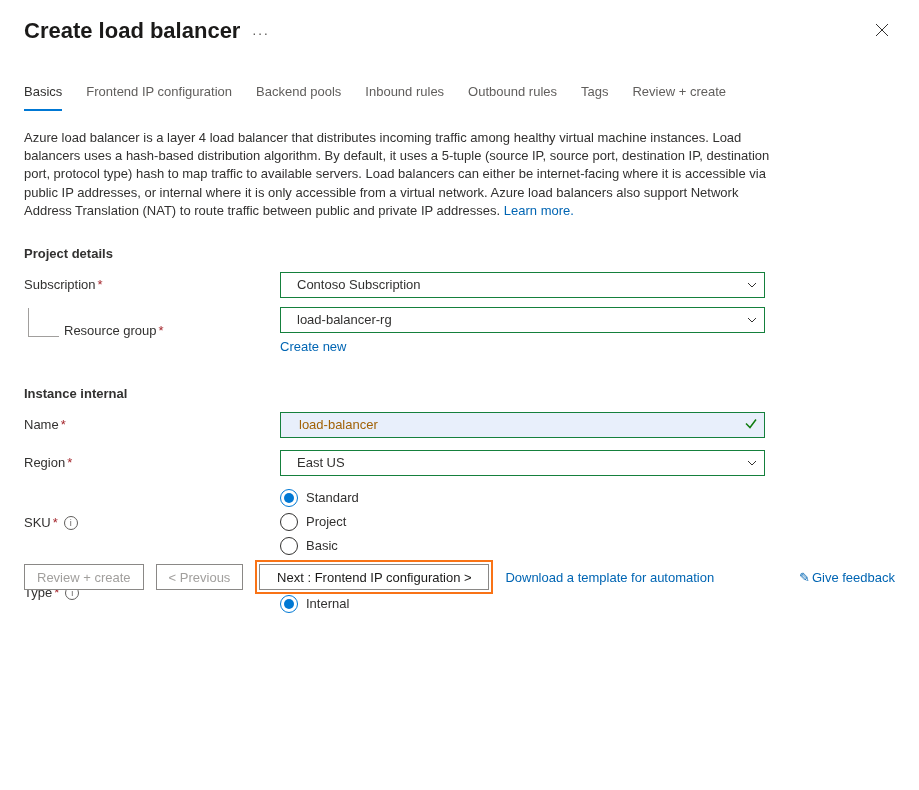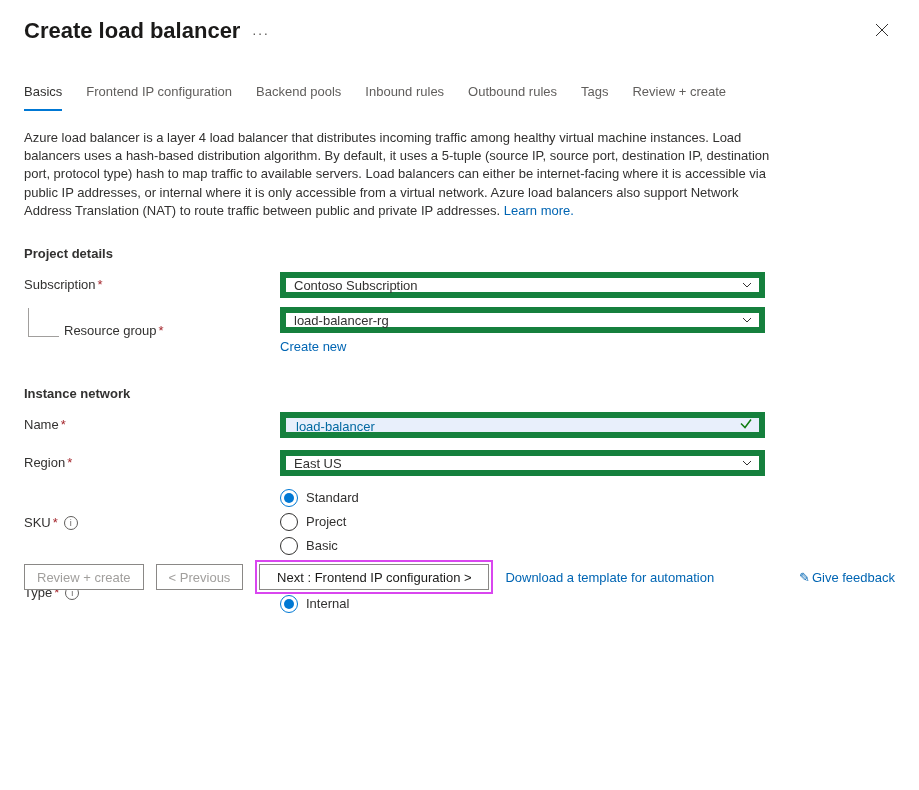--- a/index.html
+++ b/index.html
@@ -14,26 +14,26 @@
   .tab.active { color: #323130; border-bottom: 2px solid #0078d4; margin-bottom: -1px; }
   .desc { margin-top: 18px; max-width: 760px; line-height: 1.4; color: #323130; font-size: 13px; }
   .desc a { color: #0065b3; text-decoration: none; }
   .section-h { font-weight: 600; margin-top: 26px; margin-bottom: 10px; font-size: 13px; }
   .field-row { display: flex; align-items: center; min-height: 28px; margin-bottom: 4px; }
   .field-label { width: 256px; display: flex; align-items: center; font-size: 13px; color: #323130; }
   .field-label .req { color: #a4262c; margin-left: 2px; }
   .info-icon { display:inline-flex; width:14px; height:14px; border:1px solid #605e5c; border-radius:50%; font-size:9px; align-items:center; justify-content:center; margin-left:6px; color:#605e5c; }
   .field-control { flex: 0 0 485px; }
   .select, .text-input {
-    width: 100%; height: 26px; border: 6px solid #15803d; background: #fff;
-    display: flex; align-items: flex-start; padding: 0 8px; font-size: 13px; position: relative;
+    width: 100%; height: 26px; border: 1px solid #15803d; background: #fff;
+    display: flex; align-items: center; padding: 0 16px; font-size: 13px; position: relative;
   }
   .select .caret { position:absolute; right:6px; top:50%; transform:translateY(-50%); }
   .text-input { background: #e8effb; }
-  .text-input input { border:none; background:transparent; outline:none; width: calc(100% - 16px); font-size:13px; font-family:inherit; color:#0369a1; }
+  .text-input input { border:none; background:transparent; outline:none; width: calc(100% - 16px); font-size:13px; font-family:inherit; color:#a16207; }
   .check-icon { position:absolute; right:6px; top:50%; transform:translateY(-50%); color:#107c10; font-size:14px; }
   .sublink { color:#0065b3; font-size:13px; text-decoration:none; display:inline-block; margin-top:6px; }
   .indent-line { position: relative; padding-left: 40px; }
   .indent-line::before {
     content:""; position:absolute; left:4px; top:-15px; width:30px; height:28px;
     border-left:1px solid #a19f9d; border-bottom:1px solid #a19f9d;
   }
   .radio-group { display:flex; flex-direction:column; gap:6px; padding-top:2px; }
   .radio-item { display:flex; align-items:center; gap:8px; font-size:13px; cursor:pointer; }
   .radio-circle { width:18px; height:18px; border-radius:50%; border:1px solid #323130; display:flex; align-items:center; justify-content:center; }
@@ -45,21 +45,21 @@
   .field-block .field-label { padding-top:4px; }
   .footer {
     position:absolute; left:24px; right:24px; bottom:22px;
     display:flex; align-items:center; gap:12px;
   }
   .btn {
     height:26px; padding:0 12px; border:1px solid #8a8886; background:#fff;
     font-size:13px; color:#a19f9d; display:flex; align-items:center; cursor:pointer;
   }
   .btn.next { color:#1b1a19; }
-  .highlight-box { border:2px solid #d946ef; padding:2px; display:inline-flex; }
+  .highlight-box { border:2px solid #f97316; padding:2px; display:inline-flex; }
   .footer-link { color:#0065b3; text-decoration:none; font-size:13px; }
   .feedback-icon { font-size:13px; margin-right:2px; }
   .caret svg { display:block; }
 </style>
 </head>
 <body>
 
 <div class="page">
 
   <div class="header">
@@ -119,21 +119,21 @@
         <span class="caret">
           <svg width="12" height="12" viewBox="0 0 12 12">
               <path d="M2 4 L6 8 L10 4" fill="none" stroke="#323130" stroke-width="1"></path>
             </svg>
         </span>
       </div>
       <a href="#" class="sublink">Create new</a>
     </div>
   </div>
 
-  <div class="section-h" style="margin-top:32px;">Instance network</div>
+  <div class="section-h" style="margin-top:32px;">Instance internal</div>
 
   <div class="field-row">
     <div class="field-label">
       <span>Name</span>
         <span class="req">*</span>
     </div>
     <div class="field-control">
       <div class="text-input">
         <input type="text" value="load-balancer" style="">
         <span class="check-icon">

